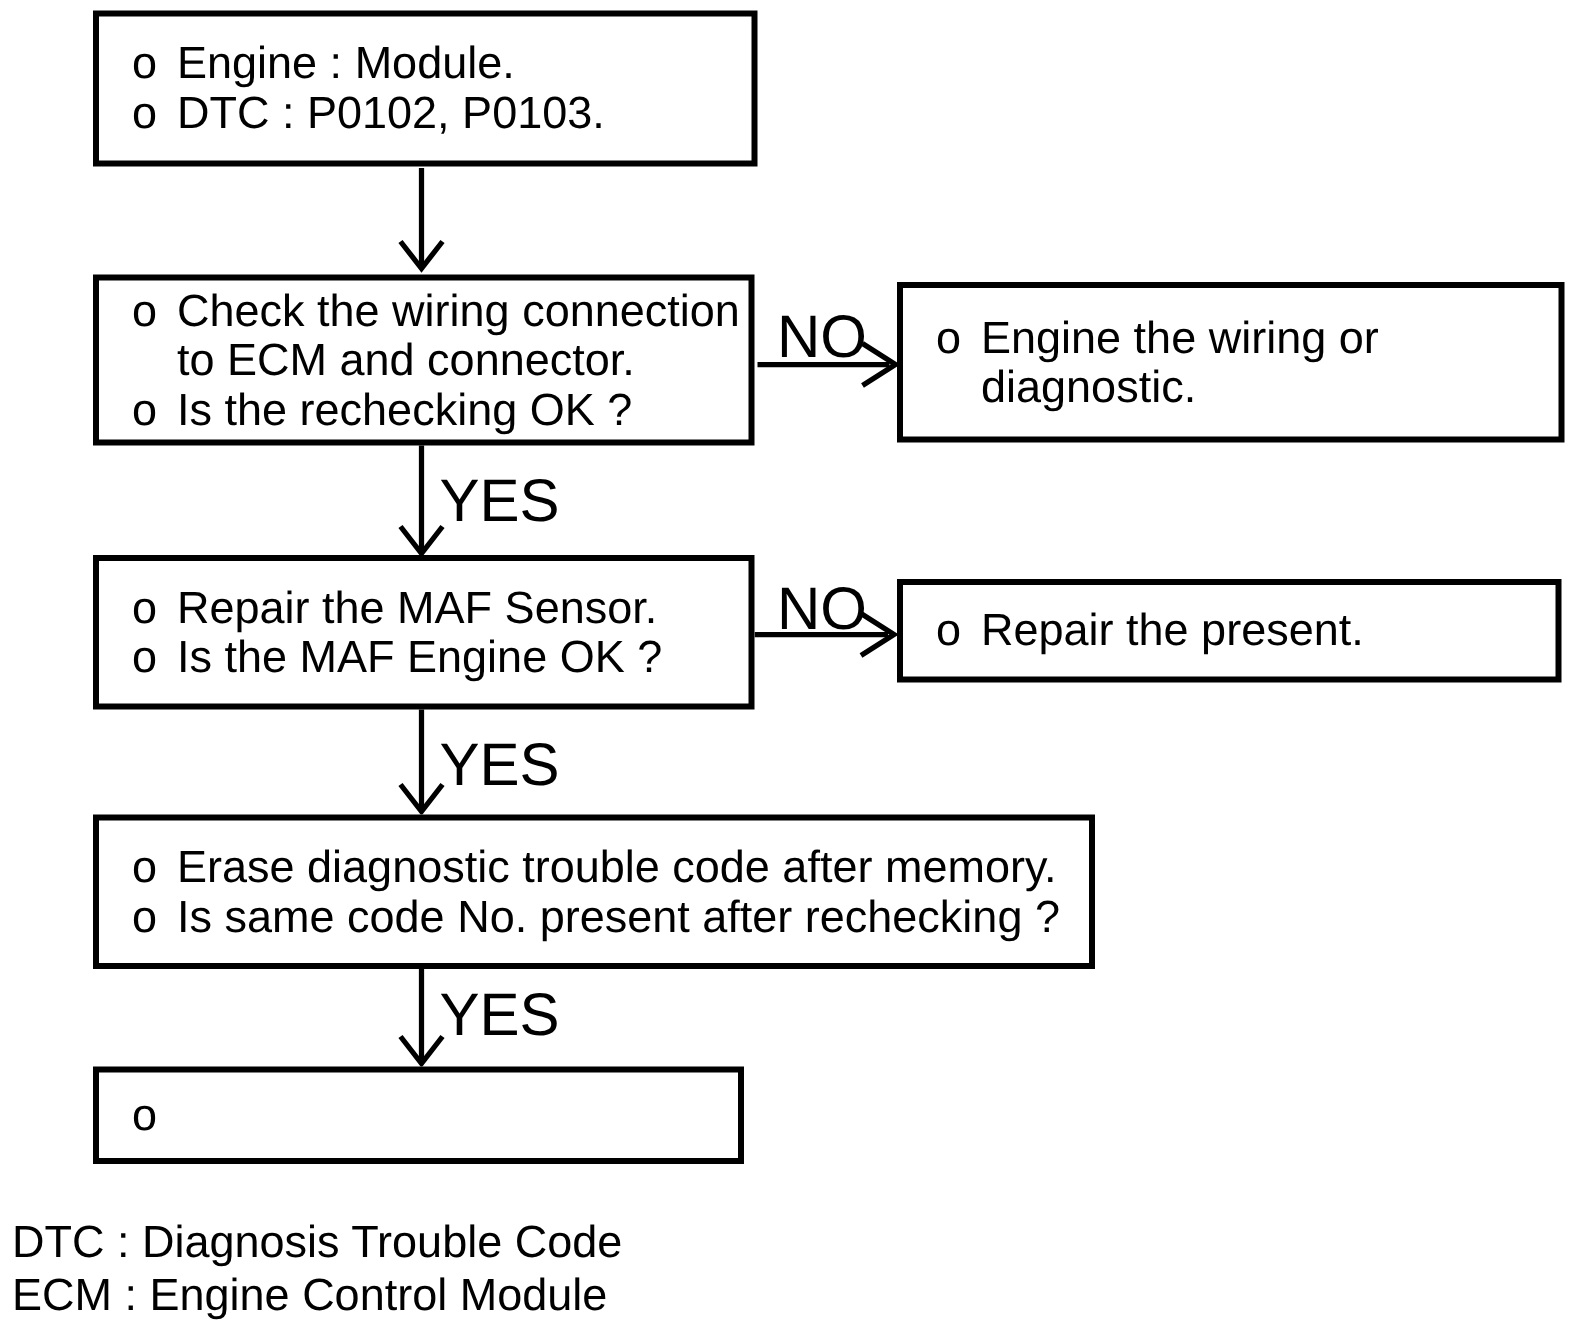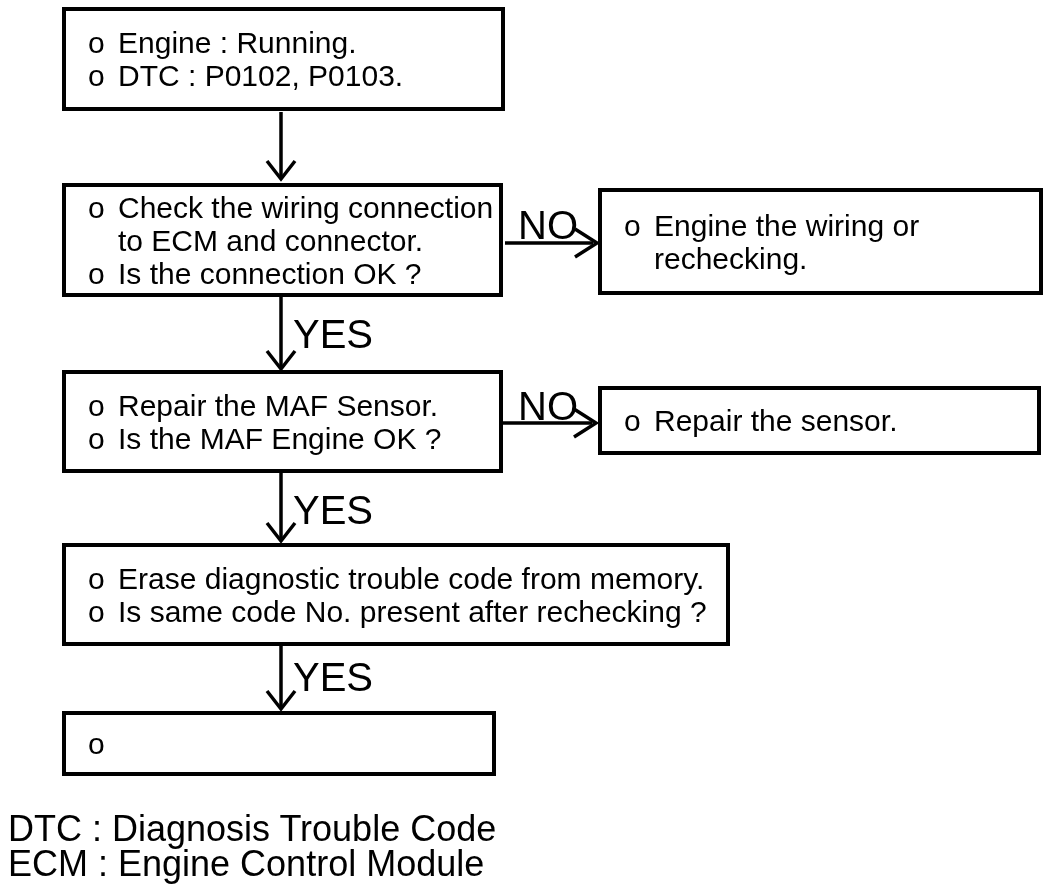--- a/index.html
+++ b/index.html
@@ -31,21 +31,21 @@
   .lbl{
     position:absolute;
     font-size:40px;
     line-height:32px;
     white-space:nowrap;
   }
   .legend{
     position:absolute;
     left:8px;
     top:811px;
-    font-size:36px;
+    font-size:30px;
     line-height:35px;
   }
 </style>
 </head>
 <body>
 
 <div class="canvas">
 
   <svg class="arrows" width="1056" height="886" viewBox="0 0 1056 886">
     <g stroke="#000" stroke-width="3.5" fill="none">
@@ -78,76 +78,76 @@
       <g>
         <line x1="281" y1="644" x2="281" y2="707"></line>
         <polyline points="267,691 281,709 295,691"></polyline>
       </g>
     </g>
   </svg>
 
   <div class="fbox" style="left:62px;top:7px;width:443px;height:104px;">
     <div class="row">
       <span class="bullet">o</span>
-      <span class="txt">Engine : Running.</span>
+      <span class="txt">Engine : Module.</span>
     </div>
     <div class="row">
       <span class="bullet">o</span>
       <span class="txt">DTC : P0102, P0103.</span>
     </div>
   </div>
 
   <div class="fbox" style="left:62px;top:183px;width:441px;height:114px;">
     <div class="row">
       <span class="bullet">o</span>
       <span class="txt">Check the wiring connection</span>
     </div>
     <div class="row">
       <span class="bullet"></span>
       <span class="txt">to ECM and connector.</span>
     </div>
     <div class="row">
       <span class="bullet">o</span>
-      <span class="txt">Is the connection OK ?</span>
+      <span class="txt">Is the rechecking OK ?</span>
     </div>
   </div>
 
   <div class="fbox" style="left:598px;top:188px;width:445px;height:107px;">
     <div class="row">
       <span class="bullet">o</span>
       <span class="txt">Engine the wiring or</span>
     </div>
     <div class="row">
       <span class="bullet"></span>
-      <span class="txt">rechecking.</span>
+      <span class="txt">diagnostic.</span>
     </div>
   </div>
 
   <div class="fbox" style="left:62px;top:370px;width:441px;height:103px;">
     <div class="row">
       <span class="bullet">o</span>
       <span class="txt">Repair the MAF Sensor.</span>
     </div>
     <div class="row">
       <span class="bullet">o</span>
       <span class="txt">Is the MAF Engine OK ?</span>
     </div>
   </div>
 
   <div class="fbox" style="left:598px;top:386px;width:443px;height:69px;">
     <div class="row">
       <span class="bullet">o</span>
-      <span class="txt">Repair the sensor.</span>
+      <span class="txt">Repair the present.</span>
     </div>
   </div>
 
   <div class="fbox" style="left:62px;top:543px;width:668px;height:103px;">
     <div class="row">
       <span class="bullet">o</span>
-      <span class="txt">Erase diagnostic trouble code from memory.</span>
+      <span class="txt">Erase diagnostic trouble code after memory.</span>
     </div>
     <div class="row">
       <span class="bullet">o</span>
       <span class="txt">Is same code No. present after rechecking ?</span>
     </div>
   </div>
 
   <div class="fbox" style="left:62px;top:711px;width:434px;height:65px;">
     <div class="row">
       <span class="bullet">o</span>

